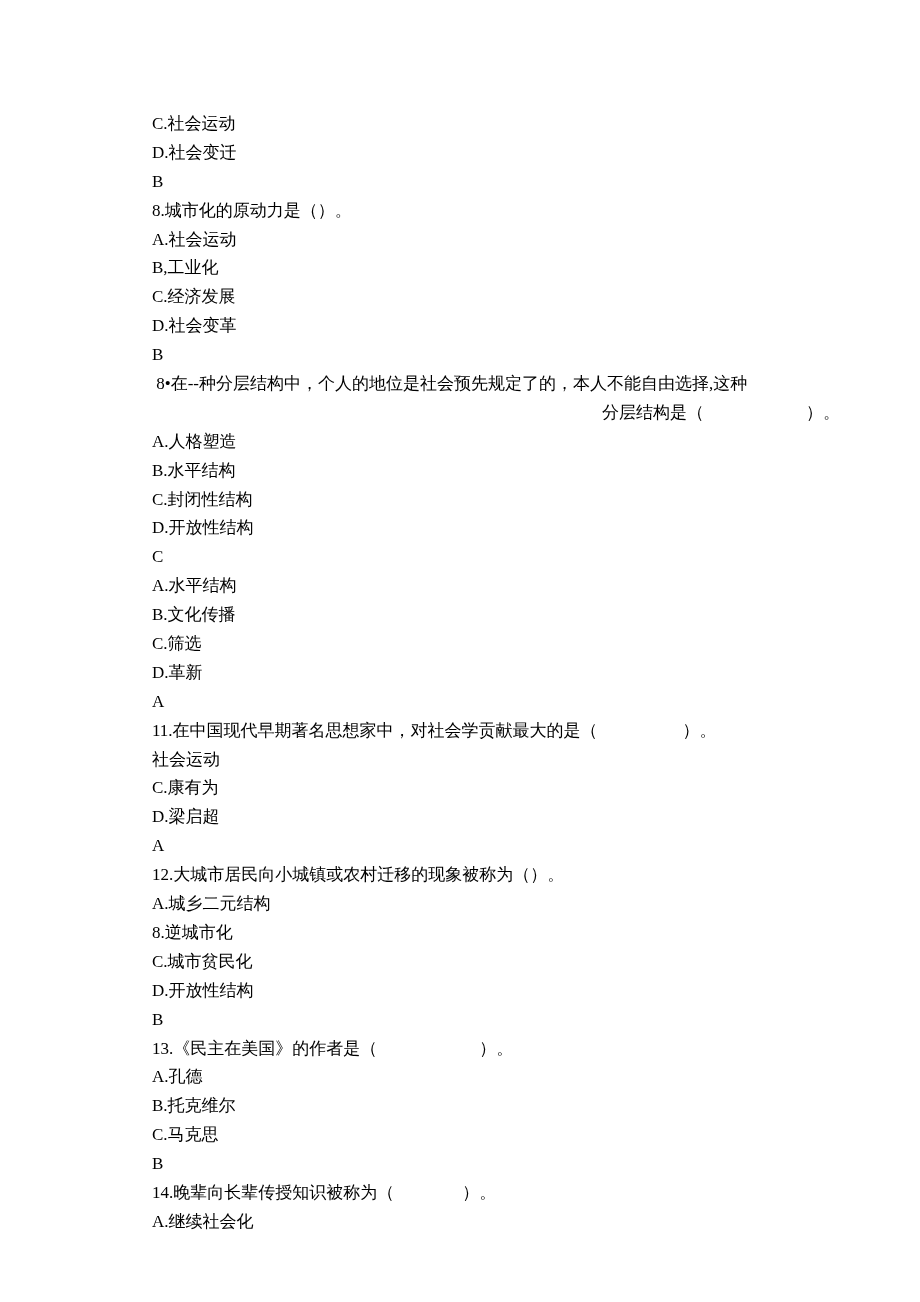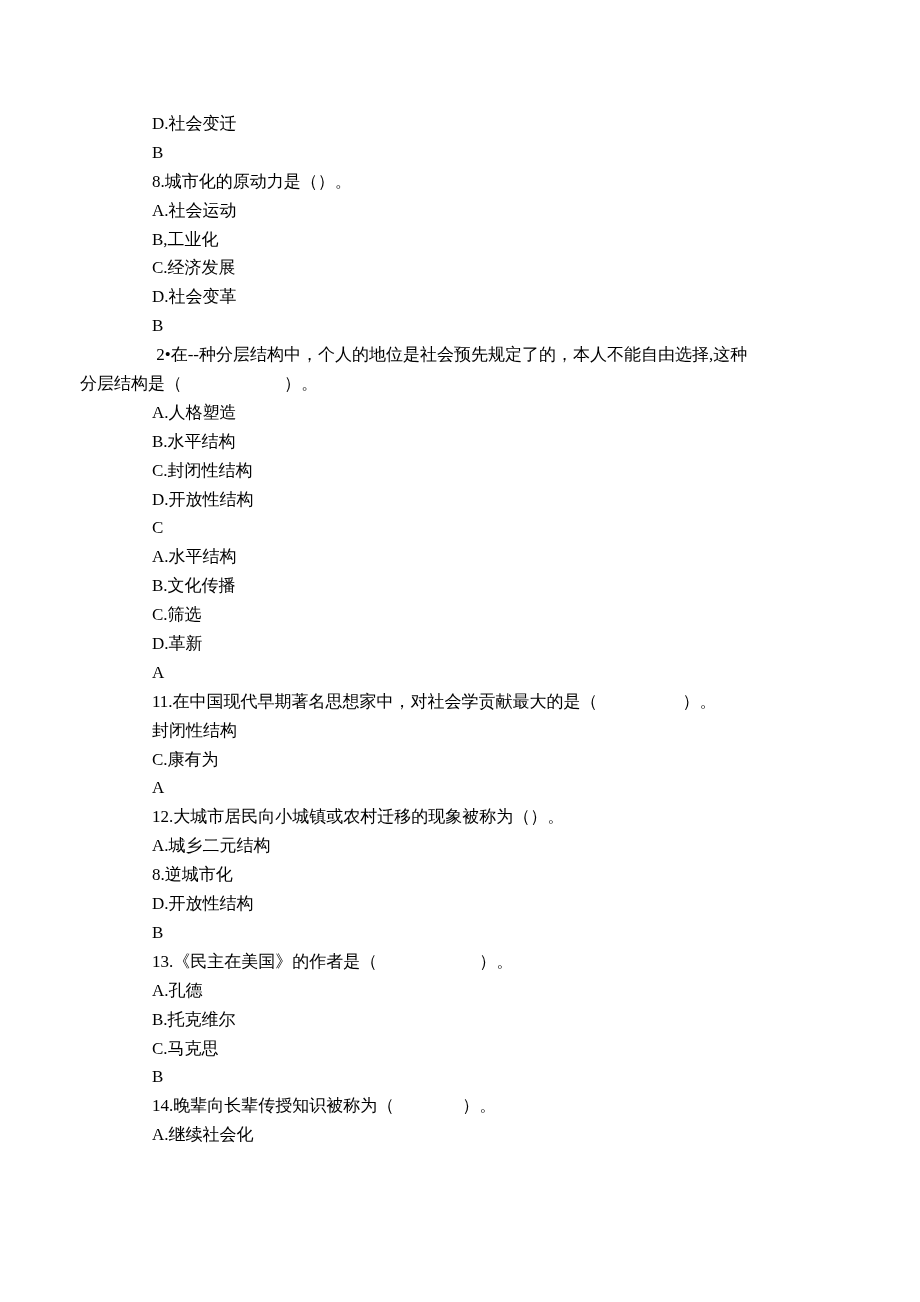--- a/index.html
+++ b/index.html
@@ -19,55 +19,59 @@
     padding: 110px 80px 0 80px;
   }
   .line {
     white-space: pre;
   }
   .indent {
     padding-left: 72px;
   }
   .no-indent {
     padding-left: 0;
+    text-align: right;
   }
 </style>
 </head>
 <body>
 
 <div class="page">
 
   <div id="lines-container">
+      <div class="line indent">C.社会运动</div>
       <div class="line indent">D.社会变迁</div>
       <div class="line indent">B</div>
       <div class="line indent">8.城市化的原动力是（）。</div>
       <div class="line indent">A.社会运动</div>
       <div class="line indent">B,工业化</div>
       <div class="line indent">C.经济发展</div>
       <div class="line indent">D.社会变革</div>
       <div class="line indent">B</div>
-      <div class="line indent"> 2•在--种分层结构中，个人的地位是社会预先规定了的，本人不能自由选择,这种</div>
+      <div class="line indent"> 8•在--种分层结构中，个人的地位是社会预先规定了的，本人不能自由选择,这种</div>
       <div class="line no-indent">分层结构是（　　　　　　）。</div>
       <div class="line indent">A.人格塑造</div>
       <div class="line indent">B.水平结构</div>
       <div class="line indent">C.封闭性结构</div>
       <div class="line indent">D.开放性结构</div>
       <div class="line indent">C</div>
       <div class="line indent">A.水平结构</div>
       <div class="line indent">B.文化传播</div>
       <div class="line indent">C.筛选</div>
       <div class="line indent">D.革新</div>
       <div class="line indent">A</div>
       <div class="line indent">11.在中国现代早期著名思想家中，对社会学贡献最大的是（　　　　　）。</div>
-      <div class="line indent">封闭性结构</div>
+      <div class="line indent">社会运动</div>
       <div class="line indent">C.康有为</div>
+      <div class="line indent">D.梁启超</div>
       <div class="line indent">A</div>
       <div class="line indent">12.大城市居民向小城镇或农村迁移的现象被称为（）。</div>
       <div class="line indent">A.城乡二元结构</div>
       <div class="line indent">8.逆城市化</div>
+      <div class="line indent">C.城市贫民化</div>
       <div class="line indent">D.开放性结构</div>
       <div class="line indent">B</div>
       <div class="line indent">13.《民主在美国》的作者是（　　　　　　）。</div>
       <div class="line indent">A.孔德</div>
       <div class="line indent">B.托克维尔</div>
       <div class="line indent">C.马克思</div>
       <div class="line indent">B</div>
       <div class="line indent">14.晚辈向长辈传授知识被称为（　　　　）。</div>
       <div class="line indent">A.继续社会化</div>
     </div>

